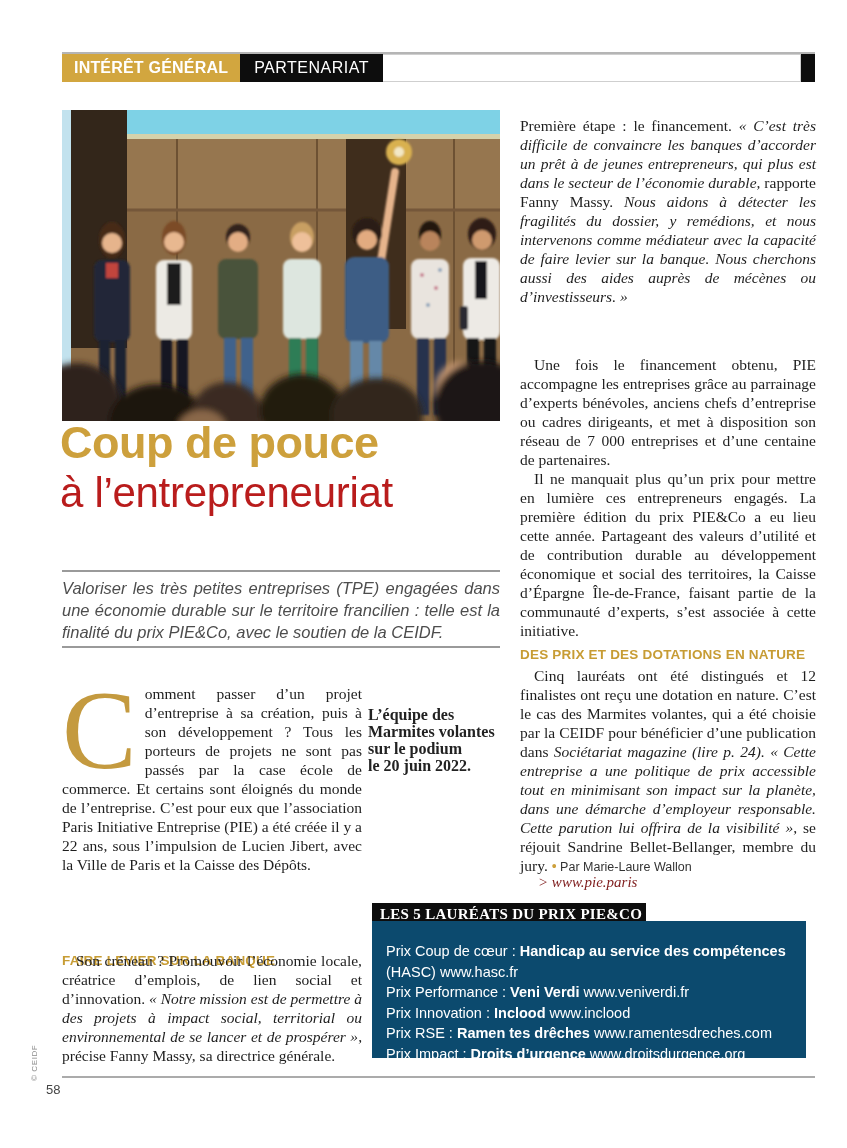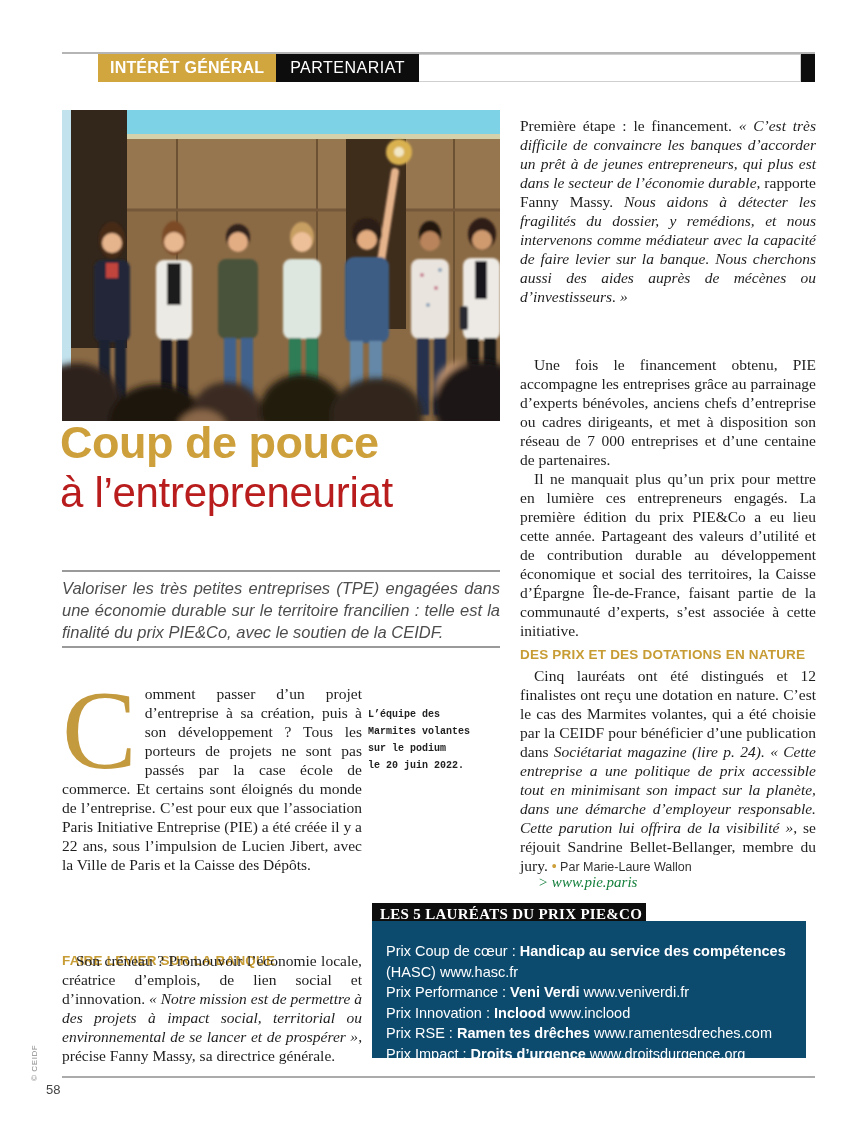--- a/index.html
+++ b/index.html
@@ -4,21 +4,21 @@
 <style>
   html,body{margin:0;padding:0;background:#ffffff;}
   .page{position:relative;width:847px;height:1148px;background:#fff;overflow:hidden;
         font-family:"Liberation Serif",serif;color:#1e1e1e;}
 
   
   .kicker-hairline{position:absolute;left:62px;top:52px;width:753px;height:2px;background:#b5b5b5;}
   .kicker-bar{position:absolute;left:62px;top:54px;width:753px;height:28px;display:flex;align-items:stretch;
               font-family:"Liberation Sans",sans-serif;}
   .kicker-cat{background:#d2a63f;color:#fff;font-weight:bold;font-size:16px;letter-spacing:.2px;
-              display:flex;align-items:center;padding:0 12px;white-space:nowrap;margin-left:36px;}
+              display:flex;align-items:center;padding:0 12px;white-space:nowrap;}
   .kicker-sec{background:#0d0d0d;color:#fff;font-size:16px;letter-spacing:.5px;
               display:flex;align-items:center;padding:0 14px;white-space:nowrap;}
   .kicker-rest{flex:1;background:#fff;border:1px solid #cfcfcf;border-left:none;}
   .kicker-cap{width:14px;background:#0d0d0d;}
 
   
   .photo{position:absolute;left:62px;top:110px;width:438px;height:311px;overflow:hidden;background:#8a6a45;}
   .photo svg{display:block;}
 
   
@@ -26,39 +26,39 @@
   .title-l1{font-size:45px;font-weight:bold;color:#cda03c;line-height:50px;letter-spacing:-.5px;}
   .title-l2,.title-l3{font-size:42px;font-weight:400;color:#b91c1c;line-height:50px;letter-spacing:-.3px;}
 
   .rule{position:absolute;left:62px;width:438px;height:2px;background:#9a9a9a;}
   .standfirst{position:absolute;left:62px;top:577px;width:438px;
               font-family:"Liberation Sans",sans-serif;font-style:italic;
               font-size:16.5px;line-height:22px;color:#4d4d4d;text-align:justify;}
 
   
   .caption{position:absolute;left:368px;top:706px;width:134px;
-           font-family:Liberation Mono, monospace;font-weight:bold;
-           font-size:10px;line-height:17px;color:#222;white-space:pre-line;}
+           font-family:Liberation Serif, serif;font-weight:bold;
+           font-size:16px;line-height:17px;color:#222;white-space:pre-line;}
 
   
   .serif-par{font-size:15.5px;line-height:19px;text-align:justify;color:#1e1e1e;margin:0;}
   .indent{text-indent:14px;}
   .ital{font-style:italic;}
   .col-left-p1{position:absolute;left:62px;top:684px;width:300px;}
   .col-left-h1{position:absolute;left:62px;top:921px;margin-top:31px;}
   .col-left-p2{position:absolute;left:62px;top:951px;width:300px;}
 
   .col-right-p1{position:absolute;left:520px;top:116px;width:296px;}
   .col-right-h1{position:absolute;left:520px;top:314px;width:296px;}
   .col-right-p23{position:absolute;left:520px;top:355px;width:296px;}
   .col-right-p23 p + p{margin-top:0;}
   .col-right-h2{position:absolute;left:520px;top:646px;width:296px;}
   .col-right-p4{position:absolute;left:520px;top:666px;width:296px;}
   .col-right-link{position:absolute;left:538px;top:874px;font-style:italic;
-                  color:#15803d;font-size:15px;font-family:"Liberation Serif",serif;}
+                  color:#7f1d1d;font-size:15px;font-family:"Liberation Serif",serif;}
 
   .gold-heading{font-family:"Liberation Sans",sans-serif;font-weight:bold;
                 font-size:13.5px;line-height:18px;color:#c79c34;letter-spacing:.2px;}
 
   .dropcap{float:left;font-family:"Liberation Serif",serif;font-size:112px;line-height:88px;
            color:#c49a3f;font-weight:400;margin:2px 8px 0 0;}
 
   .byline{font-family:"Liberation Sans",sans-serif;font-size:12.5px;color:#333;
           font-style:normal;white-space:nowrap;}
   .byline .bullet{color:#cda03c;font-size:14px;}

